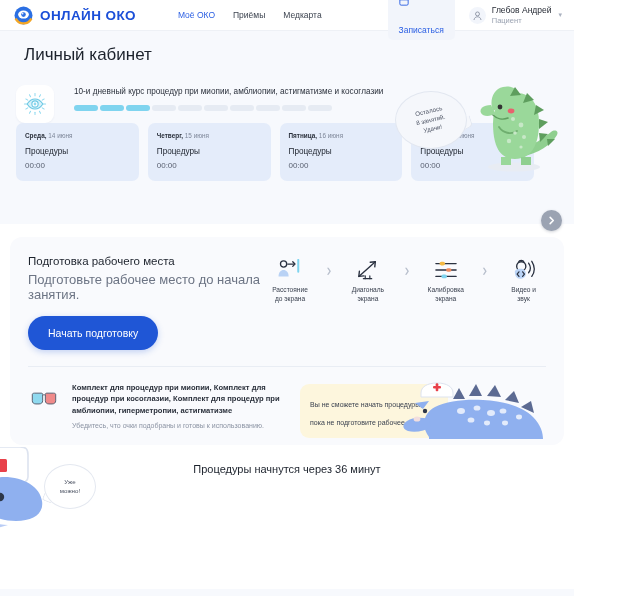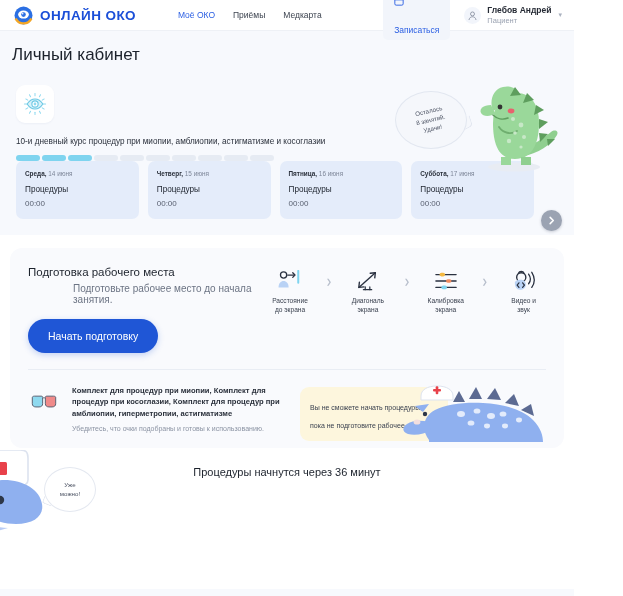--- a/index.html
+++ b/index.html
@@ -40,37 +40,37 @@
     padding: 5px 11px; cursor: pointer; flex-direction: column;
   }
   .book-btn span { font-size: 8.5px; color: #2b5fe3; font-weight: 500; white-space: nowrap; }
   .user-box { display: flex; align-items: center; gap: 6px; cursor: pointer; }
   .user-avatar {
     width: 17px; height: 17px; border-radius: 50%;
     background: #f2f5fb; display: flex; align-items: center; justify-content: center;
     flex: none;
   }
   .user-text { display: flex; flex-direction: column; line-height: 1.25; }
-  .user-name { font-size: 8.5px; color: #262b35; font-weight: 700; white-space: nowrap; }
+  .user-name { font-size: 8.5px; color: #262b35; font-weight: 400; white-space: nowrap; }
   .user-role { font-size: 7.5px; color: #9aa2b1; }
   .user-caret { color: #aab1bf; font-size: 7px; margin-left: 1px; }
 
   
   .hero {
     position: relative;
     background: #f7f9fd;
     padding: 14px 12px 16px 12px;
     min-height: 193px;
   }
   .page-title {
     font-size: 17px; font-weight: 400; color: #1c222c;
-    margin: 0 0 20px 0;
-  }
-
-  .course-row { display: flex; align-items: flex-start; gap: 12px; padding-left: 4px; flex-direction: column; }
+    margin: 0 0 20px 12px;
+  }
+
+  .course-row { display: flex; align-items: flex-start; gap: 20px; padding-left: 4px; }
   .course-icon {
     width: 38px; height: 38px; border-radius: 9px; background: #ffffff;
     display: flex; align-items: center; justify-content: center; flex: none;
     box-shadow: 0 1px 2px rgba(40,60,110,.05);
   }
   .course-info { flex: 1; padding-top: 2px; max-width: 420px; }
   .course-title { font-size: 8.2px; color: #2a303b; margin-bottom: 9px; }
   .progress { display: flex; gap: 2px; width: 258px; }
   .seg { height: 6px; flex: 1; border-radius: 3px; background: #e6ebf3; }
   .seg.done { background: #7fd4ef; }
@@ -112,21 +112,21 @@
 
   
   .prep-wrap { padding: 13px 10px 0 10px; background: #ffffff; }
   .prep-card {
     background: #f9fafd; border-radius: 12px; padding: 18px 18px 16px 18px;
     position: relative; overflow: hidden;
   }
   .prep-top { display: flex; align-items: flex-start; }
   .prep-left { width: 235px; flex: none; }
   .prep-title { font-size: 11.5px; color: #1c222c; font-weight: 400; margin-bottom: 5px; }
-  .prep-sub { font-size: 10px; color: #6c7484; margin-bottom: 14px; margin-left: 45px; }
+  .prep-sub { font-size: 13px; color: #6c7484; margin-bottom: 14px; }
   .prep-btn {
     background: #1f56d6; color: #fff; border: none; border-radius: 19px;
     padding: 11px 20px; font-size: 10.5px; cursor: pointer;
     font-family: inherit; box-shadow: 0 2px 6px rgba(31,86,214,.25);
   }
 
   .steps { display: flex; align-items: flex-start; gap: 0; padding-top: 2px; }
   .step { width: 54px; text-align: center; }
   .step-ico { height: 25px; display: flex; align-items: center; justify-content: center; margin-bottom: 4px; }
   .step-label { font-size: 6.6px; color: #3a414f; line-height: 1.35; }

